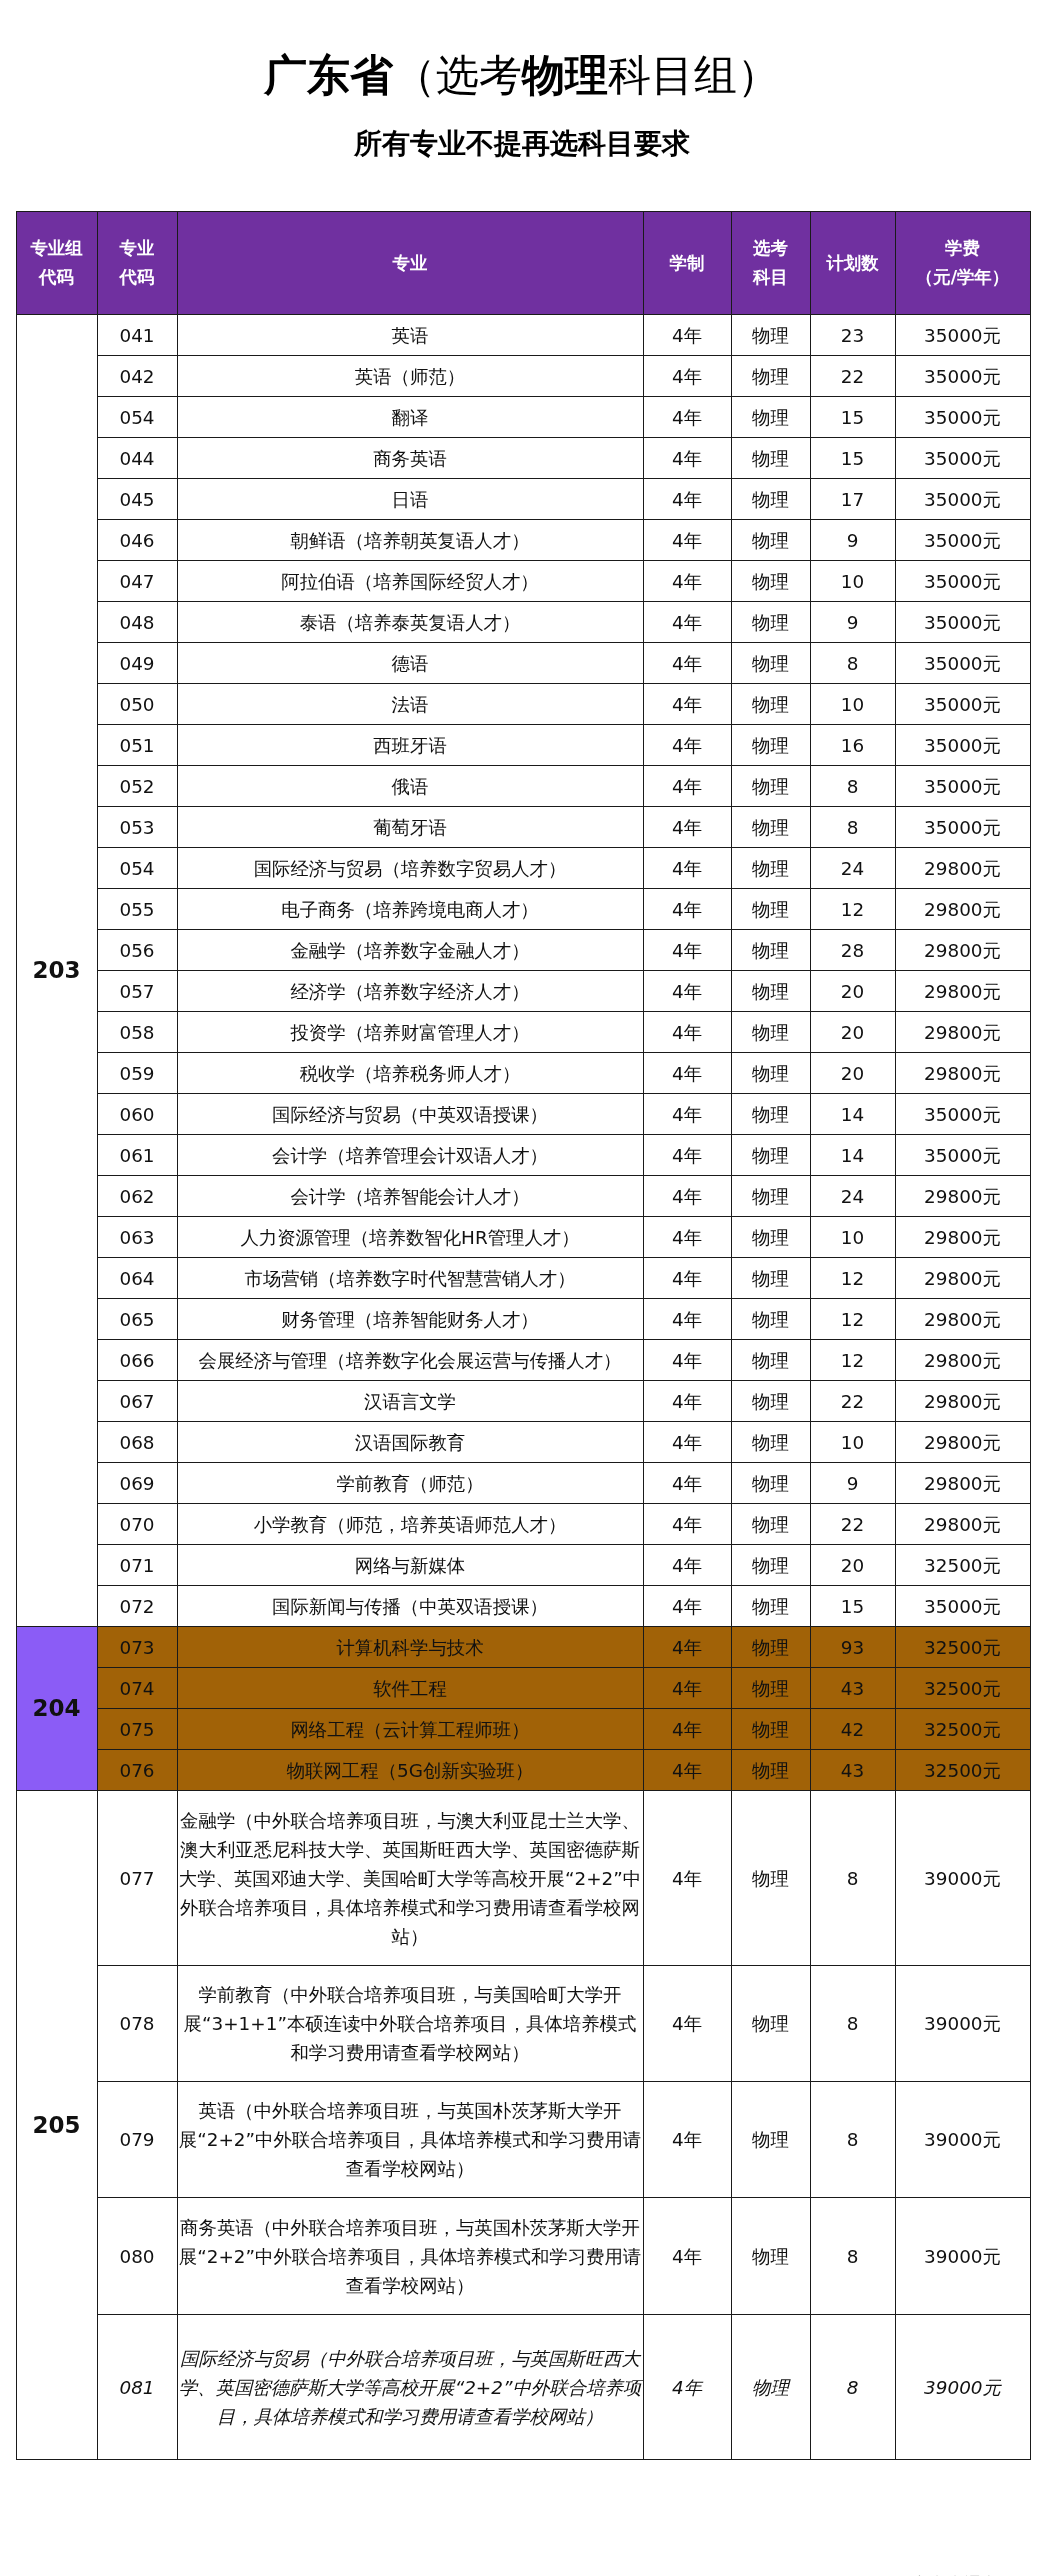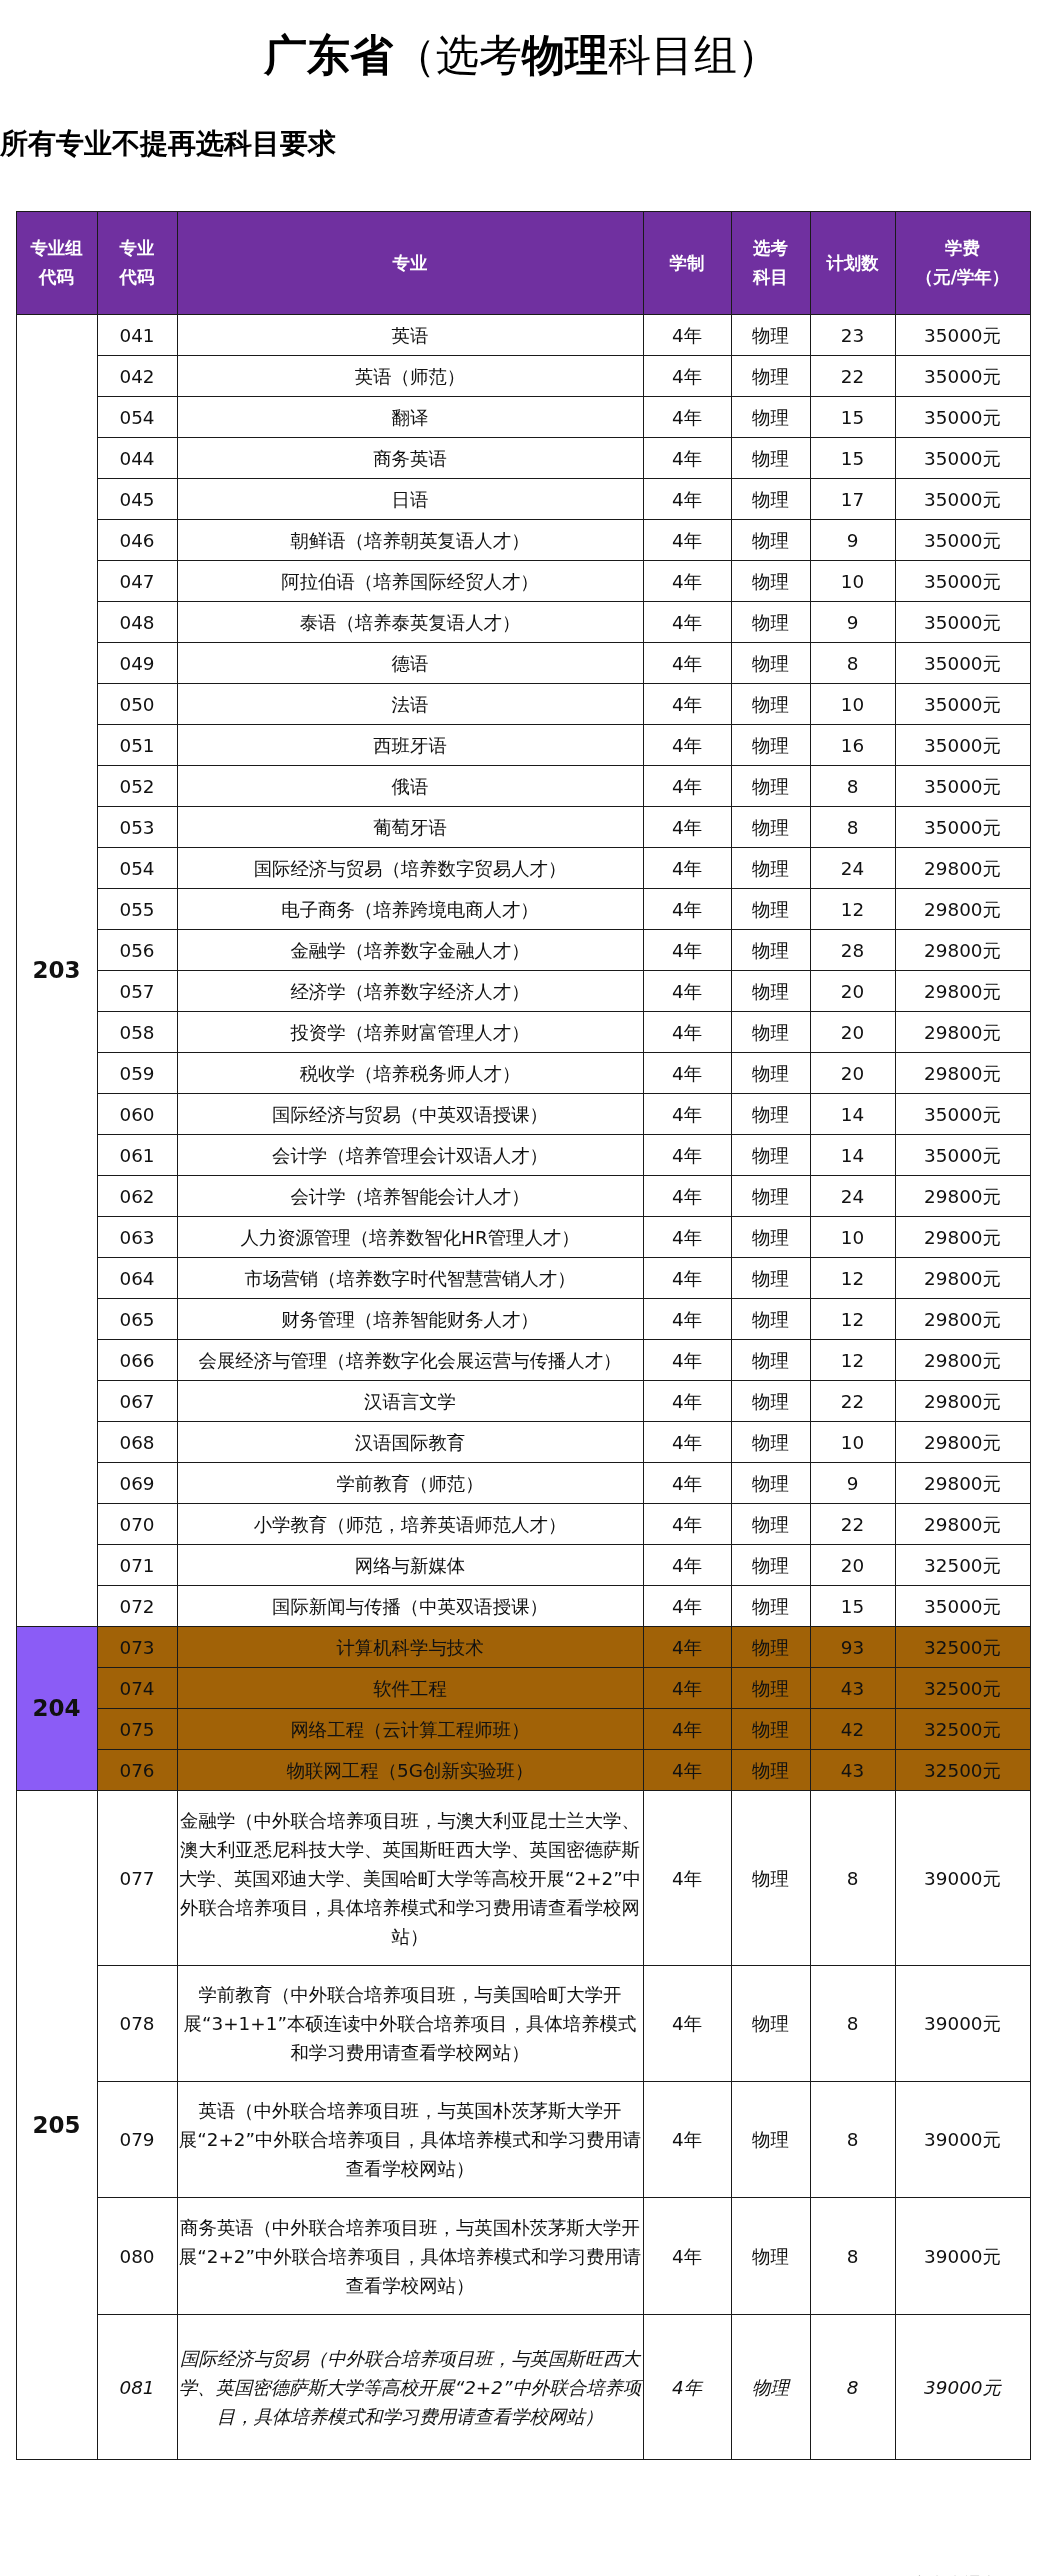--- a/index.html
+++ b/index.html
@@ -1,20 +1,20 @@
 <!DOCTYPE html>
 <html><head>
 <meta charset="utf-8">
 <style>
   html, body { margin: 0; padding: 0; background: #ffffff; }
   body { width: 1044px; height: 2576px; position: relative; font-family: "DejaVu Sans", "Liberation Sans", sans-serif; color: #111; overflow: hidden; }
-  .title { position: absolute; top: 26px; left: 0; width: 1044px; text-align: center; font-size: 43px; line-height: 58px; color: #000; white-space: nowrap; }
+  .title { position: absolute; top: 46px; left: 0; width: 1044px; text-align: center; font-size: 43px; line-height: 58px; color: #000; white-space: nowrap; }
   .title .b { font-weight: bold; }
   .title .n { font-weight: normal; }
-  .subtitle { position: absolute; top: 124px; left: 0; width: 1044px; font-size: 28px; line-height: 39px; font-weight: bold; color: #000; font-family: Liberation Serif, serif; }
+  .subtitle { position: absolute; top: 124px; left: 0; width: 1044px; text-align: center; font-size: 28px; line-height: 39px; font-weight: bold; color: #000; font-family: Liberation Serif, serif; }
   table.plan { position: absolute; top: 211px; left: 15.5px; width: 1015px; border-collapse: collapse; table-layout: fixed; }
   table.plan th, table.plan td { border: 1.9px solid #1a1a1a; text-align: center; vertical-align: middle; padding: 0; }
   table.plan th { background: #7030A0; color: #ffffff; font-weight: bold; font-size: 17.4px; line-height: 29px; height: 102px; }
   table.plan td { font-size: 18.4px; line-height: 29px; height: 40px; color: #111; }
   table.plan td.grp { font-weight: bold; font-size: 23px; }
   tr.g204 td { background: #a16207; }
   td.grp.g204 { background: #8b5cf6; }
   td.long { text-align: center; padding: 3.9px 7.7px; line-height: 30px; font-size: 18.4px; }
   tr.r077 td { height: 174px; }
   tr.r078 td { height: 115px; }

